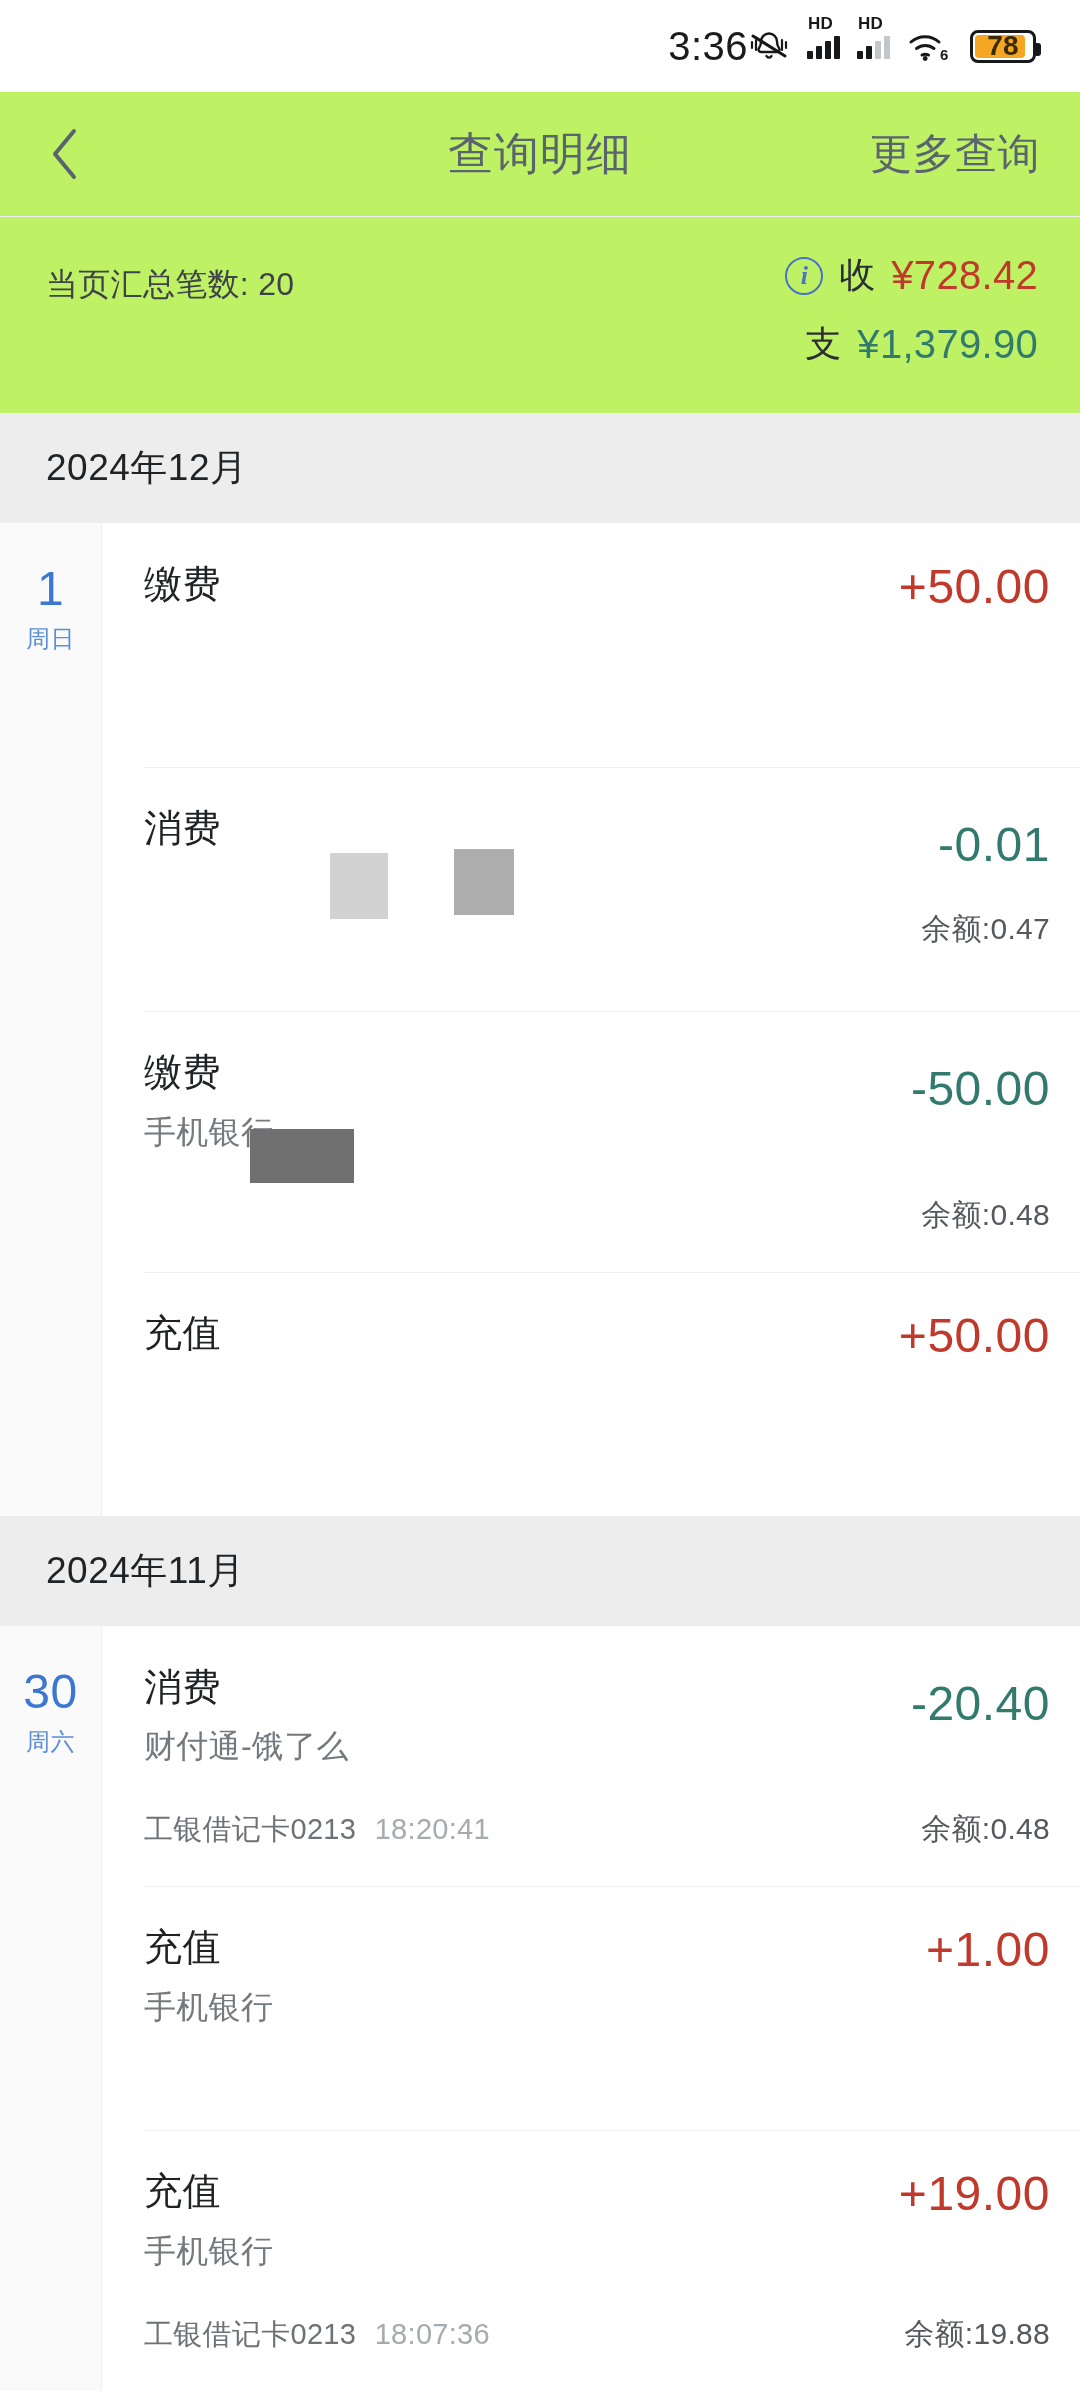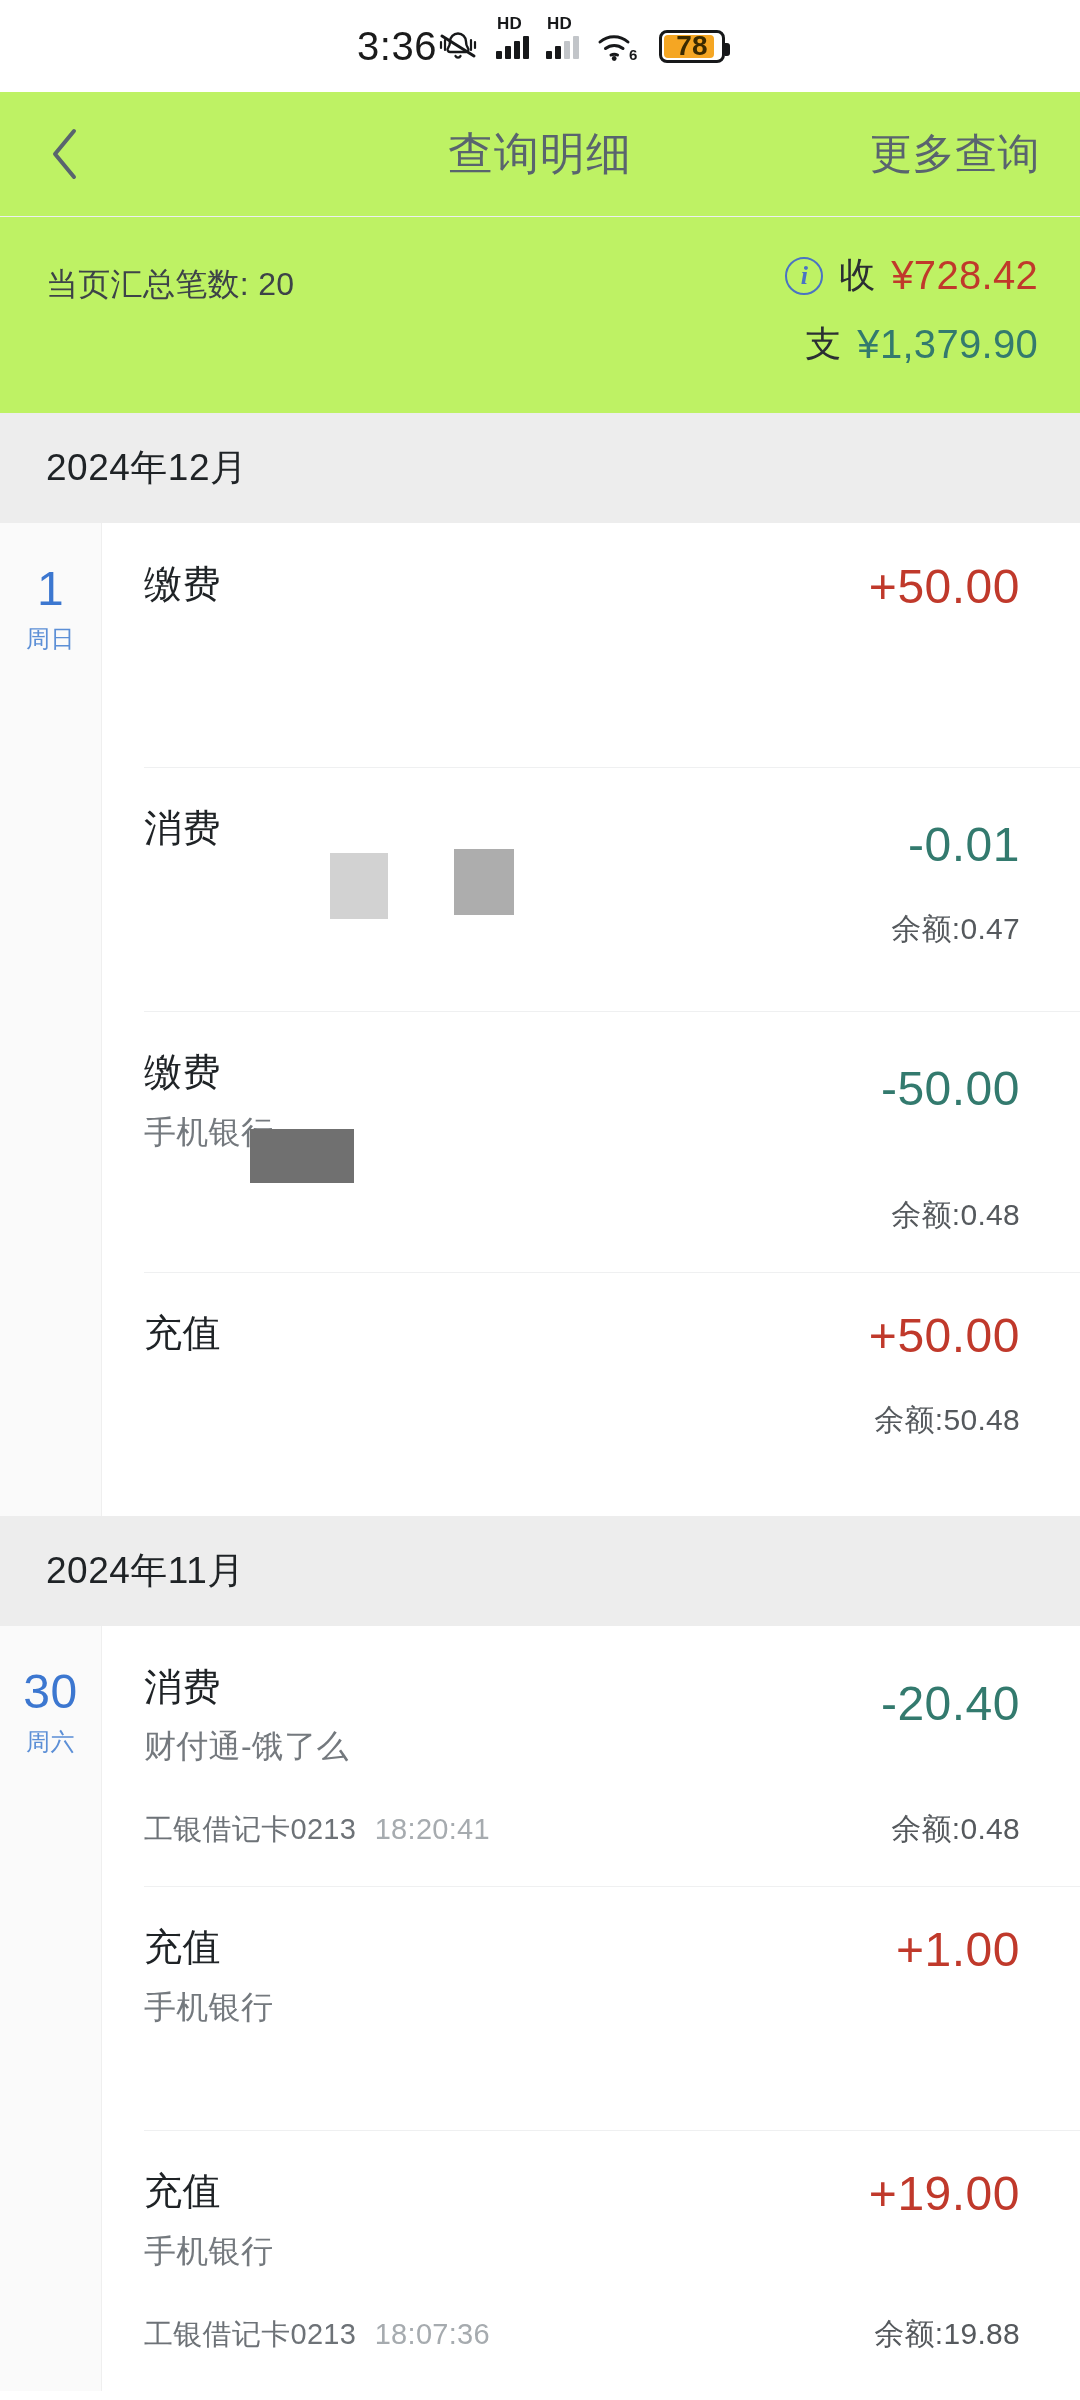--- a/index.html
+++ b/index.html
@@ -6,21 +6,21 @@
   html, body {
     width:1080px; height:2400px;
     background:#ffffff;
     font-family:"Liberation Sans","DejaVu Sans",sans-serif;
     overflow:hidden;
   }
 
   
   .statusbar{
     height:92px; width:100%;
-    display:flex; align-items:center; justify-content:center;
+    display:flex; align-items:center; justify-content:flex-end;
     padding:0 44px 0 46px;
     background:#ffffff;
   }
   .status-time{
     font-size:40px; font-weight:500; color:#1b1b1b; letter-spacing:.5px;
   }
   .status-icons{ display:flex; align-items:center; gap:17px; }
   .si{ display:flex; align-items:flex-end; }
 
   .sig-wrap{ position:relative; display:flex; align-items:flex-end; gap:3px; }
@@ -124,21 +124,21 @@
     letter-spacing:.5px;
   }
   .day-week{
     font-size:24px; color:#5c8fd6; margin-top:10px; letter-spacing:.5px;
   }
 
   .txn-col{ flex:1 1 auto; min-width:0; }
 
   .txn{
     position:relative;
-    padding:40px 60px 36px 42px;
+    padding:40px 30px 36px 42px;
     min-height:244px;
   }
   .txn + .txn::before{
     content:""; position:absolute; left:42px; right:0; top:0;
     height:1px; background:#EFF0F1;
   }
   .txn-top{
     display:flex; justify-content:space-between; align-items:flex-start;
   }
   .txn-title{
@@ -308,24 +308,20 @@
       </div>
     </div>
 
     <div class="txn">
       <div class="txn-top">
         <div>
           <div class="txn-title">充值</div>
         </div>
         <div class="txn-amt amt-in">+50.00</div>
       </div>
-      <div class="txn-bottom">
-        <div><span class="txn-card"></span></div>
-        <div class="txn-bal">余额:50.48</div>
-      </div>
     </div>
 
   </div>
 </div>
 
 <div class="month-header">2024年11月</div>
 
 <div class="day-group">
   <div class="day-col">
     <div class="day-num">30</div>

